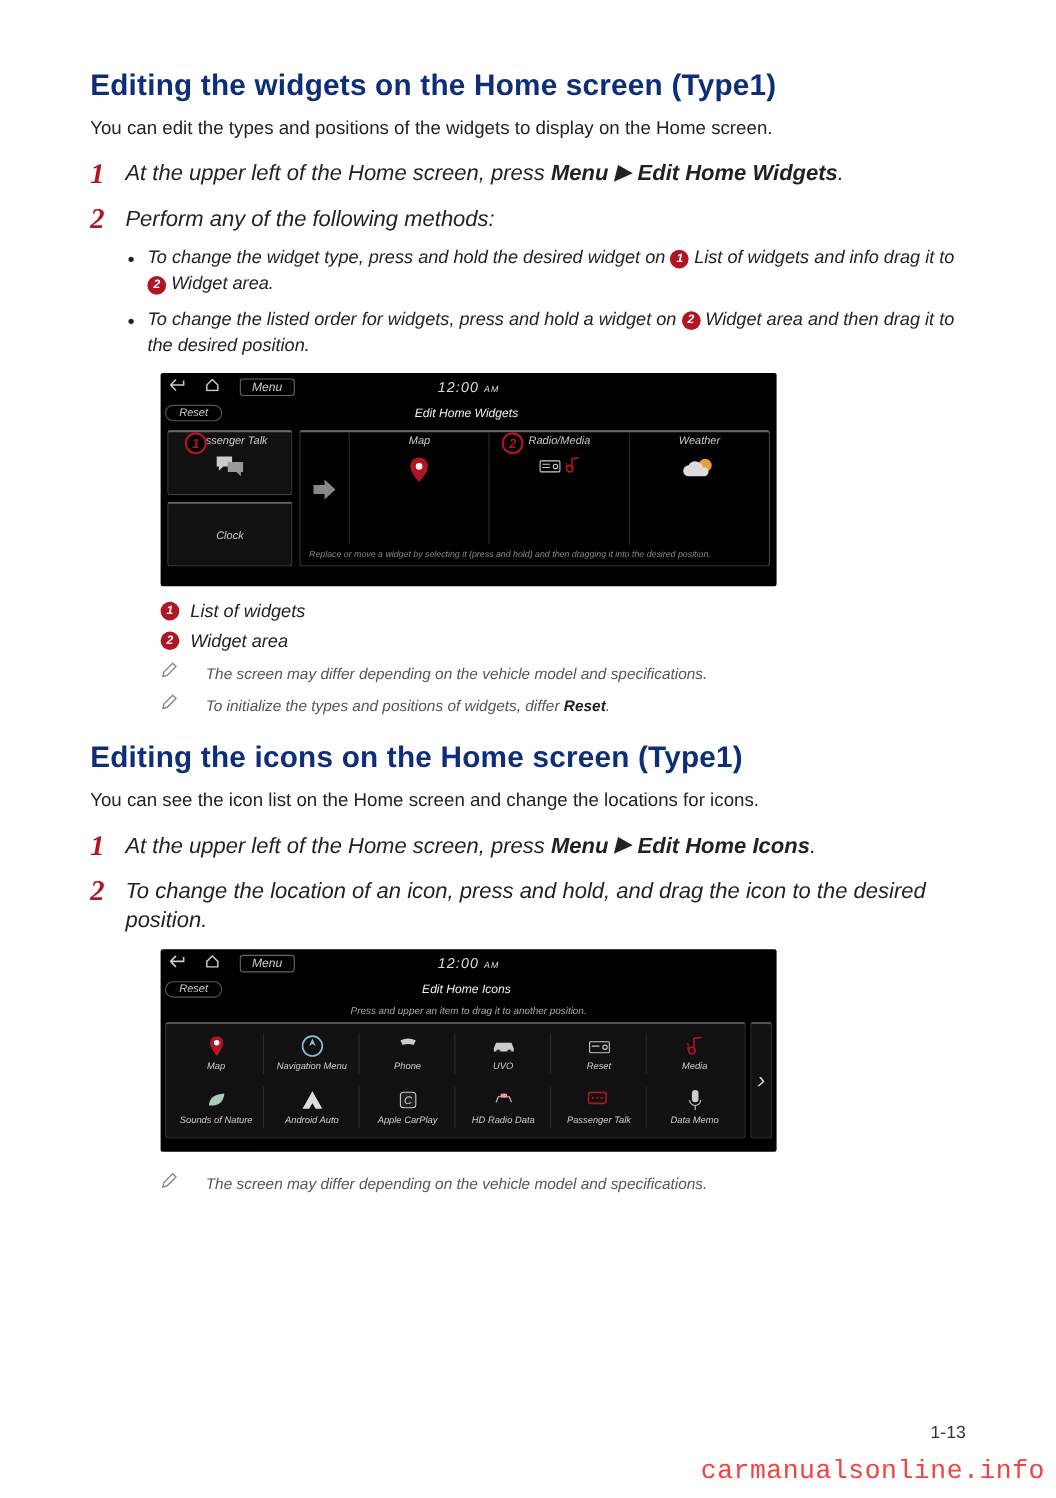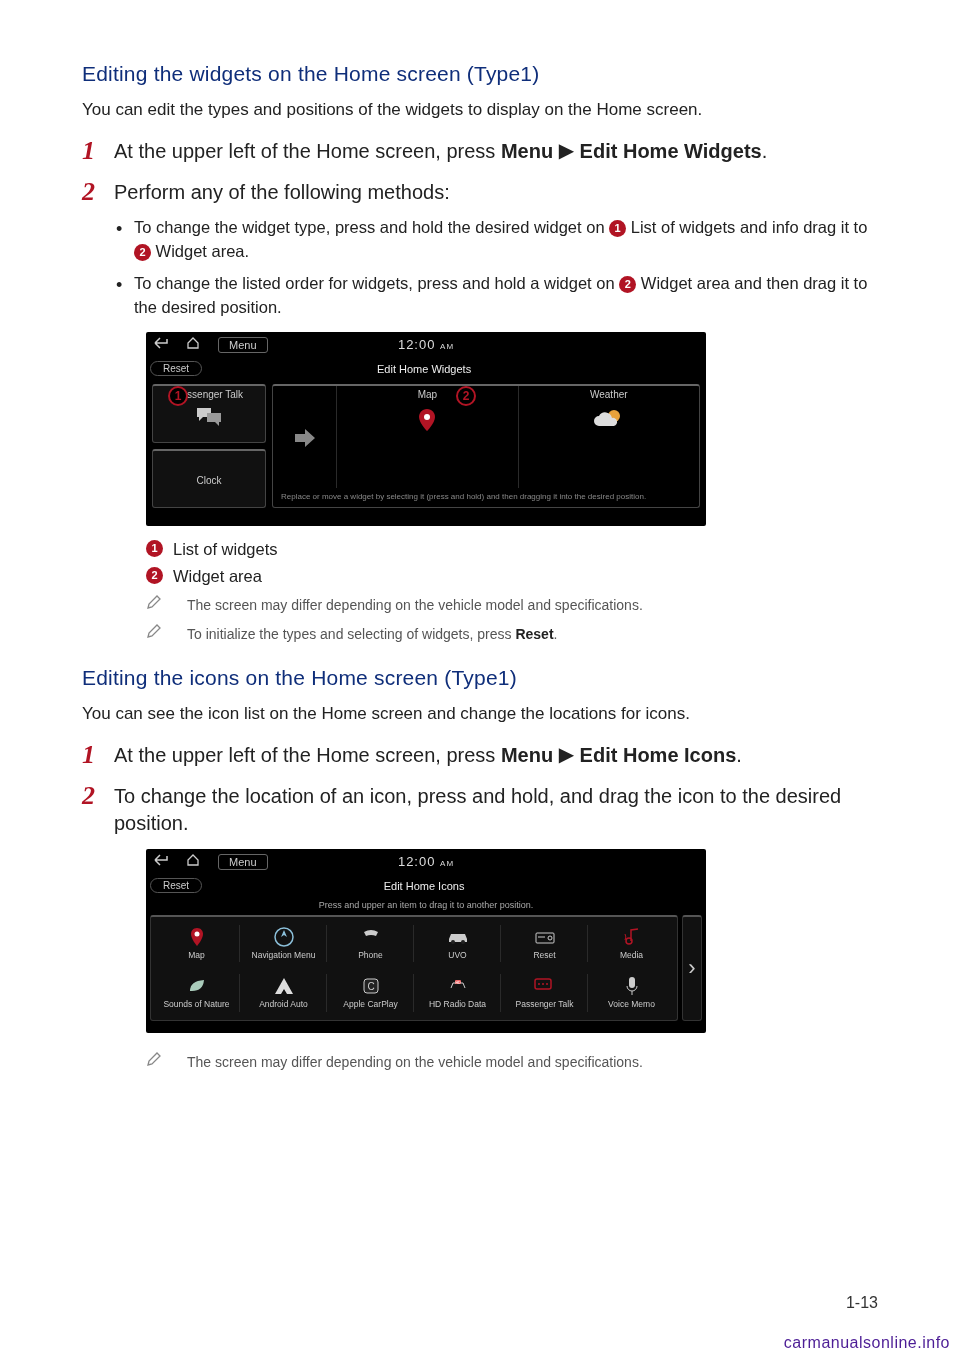--- a/index.html
+++ b/index.html
@@ -1,20 +1,20 @@
 <!DOCTYPE html>
 <html><head>
 <meta charset="utf-8">
 <style>
   * { box-sizing: border-box; margin: 0; padding: 0; }
   html, body { width: 960px; background: #fff; font-family: Arial, Helvetica, sans-serif; color: #222; }
   .page { width: 960px; min-height: 1362px; padding: 62px 82px 0 82px; position: relative; }
-  h2.section-heading { color: #0f2e7a; font-size: 21px; font-weight: 400; margin-bottom: 14px; letter-spacing: 0.2px; }
+  h2.section-heading { color: #0f2e7a; font-size: 27px; font-weight: 700; margin-bottom: 14px; letter-spacing: 0.2px; }
   p.lead { font-size: 17px; margin-bottom: 18px; }
-  ol.steps { list-style: none; counter-reset: step; }
+  ol.steps { list-style: none; counter-reset: step; font-style: italic; }
   ol.steps > li { position: relative; padding-left: 32px; margin-bottom: 14px; }
   ol.steps > li::before { counter-increment: step; content: counter(step); position: absolute; left: 0; top: -2px; color: #b11424; font-size: 26px; font-weight: 600; font-style: italic; font-family: Georgia, 'Times New Roman', serif; }
   .step-body { font-size: 20px; line-height: 1.35; }
   .step-body b { font-weight: 700; }
   .arrow { display: inline-block; transform: translateY(-1px); }
   ul.sub { list-style: none; margin-top: 10px; }
   ul.sub > li { position: relative; padding-left: 20px; font-size: 16.5px; line-height: 1.45; margin-bottom: 8px; }
   ul.sub > li::before { content: "•"; position: absolute; left: 2px; top: 0; font-size: 18px; }
   .badge { display: inline-flex; align-items: center; justify-content: center; width: 17px; height: 17px; border-radius: 50%; background: #b11424; color: #fff; font-size: 11px; font-weight: 700; transform: translateY(-1px); }
   .legend { list-style: none; margin: 14px 0 4px 32px; }
@@ -53,21 +53,21 @@
   .s2-hint { text-align: center; font-size: 9px; color: #aaa; padding: 3px 0 5px 0; }
   .s2-body { display: flex; align-items: stretch; padding: 0 4px 4px 4px; gap: 4px; height: 110px; }
   .s2-grid { flex: 1; display: grid; grid-template-columns: repeat(6, 1fr); grid-template-rows: 1fr 1fr; gap: 4px; background: #111; border: 1px solid #333; border-top: 2px solid #555; border-radius: 3px; padding: 4px; }
   .s2-item { display: flex; flex-direction: column; align-items: center; justify-content: center; gap: 3px; font-size: 8.5px; color: #ccc; text-align: center; position: relative; }
   .s2-item .ic { width: 24px; height: 20px; display:flex; align-items:center; justify-content:center; }
   .s2-item::after { content: ""; position: absolute; right: -2px; top: 4px; bottom: 4px; width: 1px; background: #2a2a2a; }
   .s2-item:nth-child(6n)::after { display:none; }
   .s2-next { width: 20px; display:flex; align-items:center; justify-content:center; color: #ccc; font-size: 22px; border: 1px solid #333; border-top: 2px solid #555; border-radius: 3px; background:#111; }
 
   .page-num { position: absolute; bottom: 50px; right: 82px; font-size: 16px; color: #333; }
-  .watermark { position: absolute; bottom: 10px; right: 10px; font-size: 16px; color: #4c1d95; font-family: Liberation Sans, sans-serif; letter-spacing: 0.5px; }
+  .watermark { position: absolute; bottom: 10px; right: 10px; font-size: 24px; color: #ef4444; font-family: Liberation Mono, monospace; letter-spacing: 0.5px; }
 </style>
 </head>
 <body>
 
 <div class="page">
 
   <h2 class="section-heading">Editing the widgets on the Home screen (Type1)</h2>
   <p class="lead">You can edit the types and positions of the widgets to display on the Home screen.</p>
 
   <ol class="steps">
@@ -136,20 +136,35 @@
               <div class="s1-cell">
                 <span>Map</span>
                 <span>
                   <svg width="20" height="24" viewBox="0 0 20 24">
                       <path d="M10 1 C5 1 2 5 2 9 c0 6 8 14 8 14 s8 -8 8 -14 c0 -4 -3 -8 -8 -8 z" fill="#b11424"></path>
                       <circle cx="10" cy="9" r="3" fill="#fff"></circle>
                     </svg>
                 </span>
               </div>
               <div class="s1-cell">
+                <span>Radio/Media</span>
+                <span style="display:flex;gap:4px;align-items:center">
+                  <svg width="20" height="14" viewBox="0 0 20 14">
+                      <rect x="1" y="3" width="18" height="10" rx="1" stroke="#ccc" fill="none"></rect>
+                      <line x1="3" y1="6" x2="10" y2="6" stroke="#ccc"></line>
+                      <line x1="3" y1="9" x2="10" y2="9" stroke="#ccc"></line>
+                      <circle cx="15" cy="8" r="2" stroke="#ccc" fill="none"></circle>
+                    </svg>
+                  <svg width="14" height="16" viewBox="0 0 14 16">
+                      <path d="M4 8 a3 3 0 1 0 0 6 a3 3 0 0 0 0 -6 M6 11 V2 l6 -1" stroke="#b11424" fill="none" stroke-width="1.5"></path>
+                      <path d="M1 6 a6 6 0 0 1 0 4" stroke="#b11424" fill="none"></path>
+                    </svg>
+                </span>
+              </div>
+              <div class="s1-cell">
                 <span>Weather</span>
                 <span>
                   <svg width="30" height="22" viewBox="0 0 30 22">
                       <circle cx="20" cy="8" r="6" fill="#e8a13a"></circle>
                       <path d="M5 18 a5 5 0 0 1 0 -10 a7 7 0 0 1 13 2 a4 4 0 0 1 2 8 z" fill="#ddd"></path>
                     </svg>
                 </span>
               </div>
             </div>
             <div class="s1-hint">Replace or move a widget by selecting it (press and hold) and then dragging it into the desired position.</div>
@@ -171,21 +186,21 @@
         <li>
           <span class="note-icon"><svg width="16" height="16" viewBox="0 0 16 16">
                 <path d="M2 14 l1 -4 l8 -8 l3 3 l-8 8 z" stroke="#888" fill="none" stroke-width="1.3"></path>
               </svg></span>
           <span>The screen may differ depending on the vehicle model and specifications.</span>
         </li>
         <li>
           <span class="note-icon"><svg width="16" height="16" viewBox="0 0 16 16">
                 <path d="M2 14 l1 -4 l8 -8 l3 3 l-8 8 z" stroke="#888" fill="none" stroke-width="1.3"></path>
               </svg></span>
-          <span><span>To initialize the types and selecting of widgets, press </span><b>Reset</b><span>.</span></span>
+          <span><span>To initialize the types and positions of widgets, differ </span><b>Reset</b><span>.</span></span>
         </li>
       </ul>
     </li>
   </ol>
 
   <h2 class="section-heading">Editing the icons on the Home screen (Type1)</h2>
   <p class="lead">You can see the icon list on the Home screen and change the locations for icons.</p>
 
   <ol class="steps">
     <li>
@@ -318,21 +333,21 @@
                 </span>
                 <span>Passenger Talk</span>
               </div>
             <div class="s2-item">
                 <span class="ic">
                   <svg width="14" height="20" viewBox="0 0 14 20">
                     <rect x="4" y="1" width="6" height="11" rx="3" fill="#ccc"></rect>
                     <path d="M2 10 a5 5 0 0 0 10 0 M7 15 v4" stroke="#ccc" fill="none"></path>
                   </svg>
                 </span>
-                <span>Voice Memo</span>
+                <span>Data Memo</span>
               </div>
           </div>
           <div class="s2-next">›</div>
         </div>
       </div>
 
       <ul class="notes" style="margin-top:18px">
         <li>
           <span class="note-icon"><svg width="16" height="16" viewBox="0 0 16 16">
                 <path d="M2 14 l1 -4 l8 -8 l3 3 l-8 8 z" stroke="#888" fill="none" stroke-width="1.3"></path>

